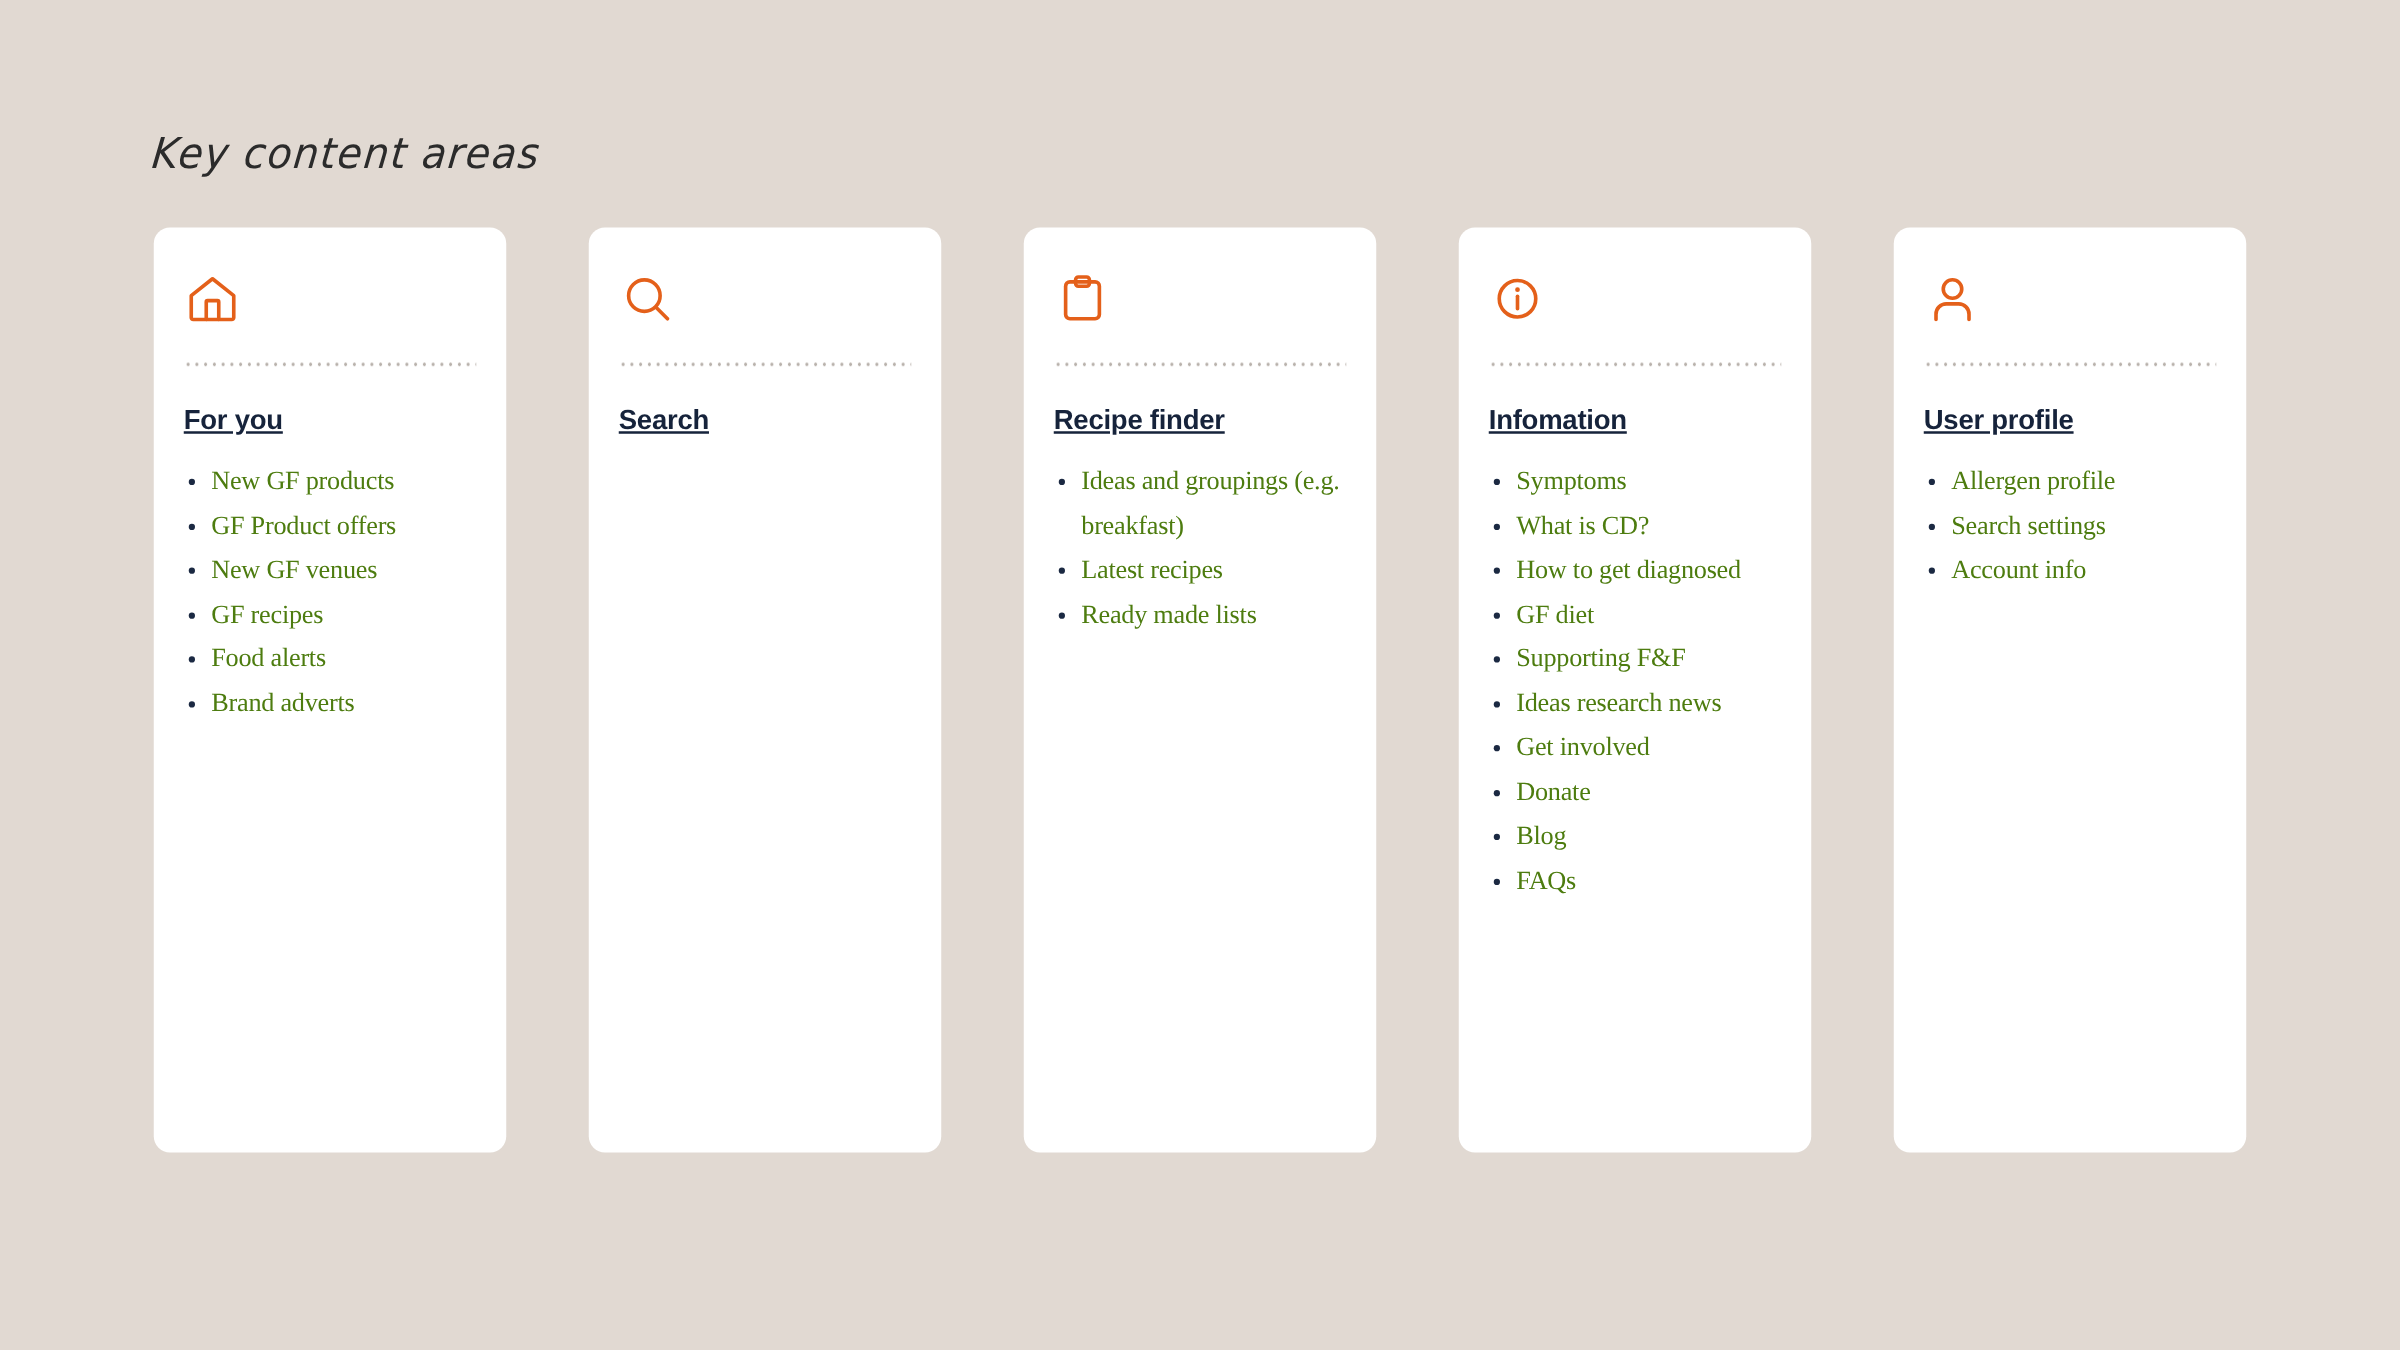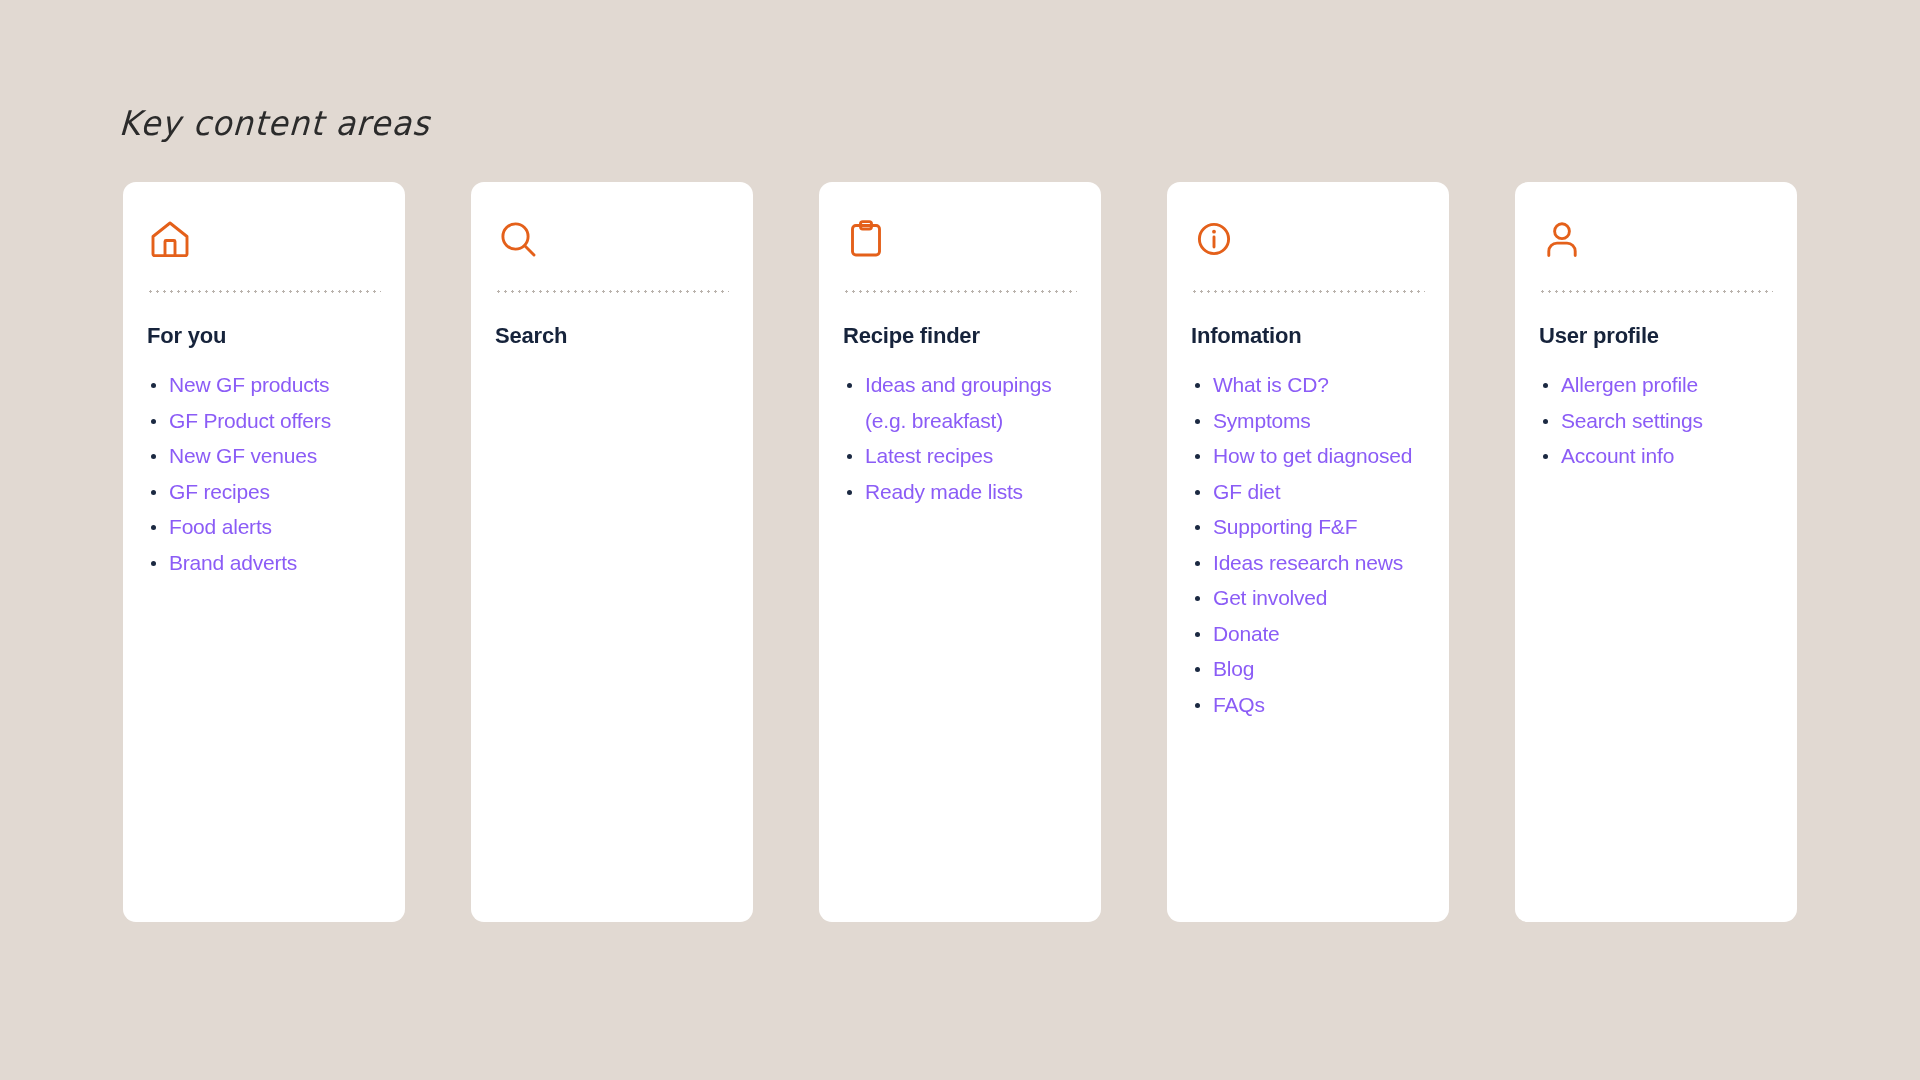--- a/index.html
+++ b/index.html
@@ -57,33 +57,35 @@
     background-repeat: repeat-x;
     background-position: left center;
   }
 
   .card-heading {
     margin-top: 30px;
     font-size: 22px;
     font-weight: bold;
     color: #16233b;
     letter-spacing: -0.2px;
+    text-decoration: underline;
   }
 
   .card-list {
     margin-top: 18px;
     list-style: none;
   }
   .card-list li {
     position: relative;
     padding-left: 22px;
     font-size: 21px;
     line-height: 35.5px;
-    color: #8b5cf6;
+    color: #4d7c0f;
     letter-spacing: -0.2px;
+    font-family: Liberation Serif, serif;
   }
   .card-list li::before {
     content: "";
     position: absolute;
     left: 4px;
     top: 16px;
     width: 5px; height: 5px;
     border-radius: 50%;
     background: #1b2942;
   }
@@ -147,22 +149,22 @@
       <div class="card-icon">
         <svg width="46" height="46" viewBox="0 0 46 46" fill="none">
           <circle cx="23" cy="23" r="14.6" stroke="#e4601a" stroke-width="2.9"></circle>
           <path d="M23 21 V31" stroke="#e4601a" stroke-width="2.9" stroke-linecap="round"></path>
           <circle cx="23" cy="15.7" r="1.9" fill="#e4601a"></circle>
         </svg>
       </div>
       <div class="divider"></div>
       <div class="card-heading">Infomation</div>
       <ul class="card-list">
+        <li>Symptoms</li>
         <li>What is CD?</li>
-        <li>Symptoms</li>
         <li>How to get diagnosed</li>
         <li>GF diet</li>
         <li>Supporting F&amp;F</li>
         <li>Ideas research news</li>
         <li>Get involved</li>
         <li>Donate</li>
         <li>Blog</li>
         <li>FAQs</li>
       </ul>
     </div>

